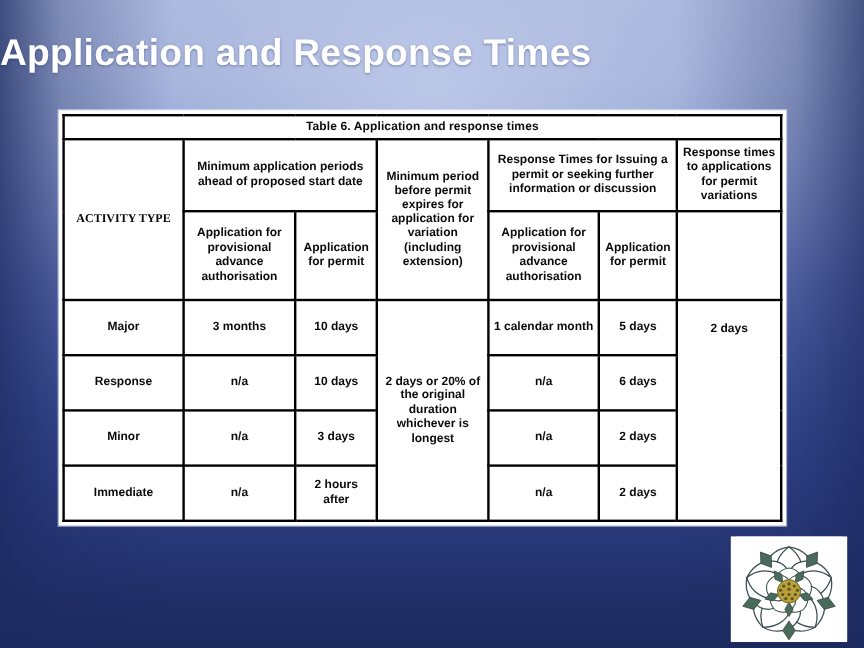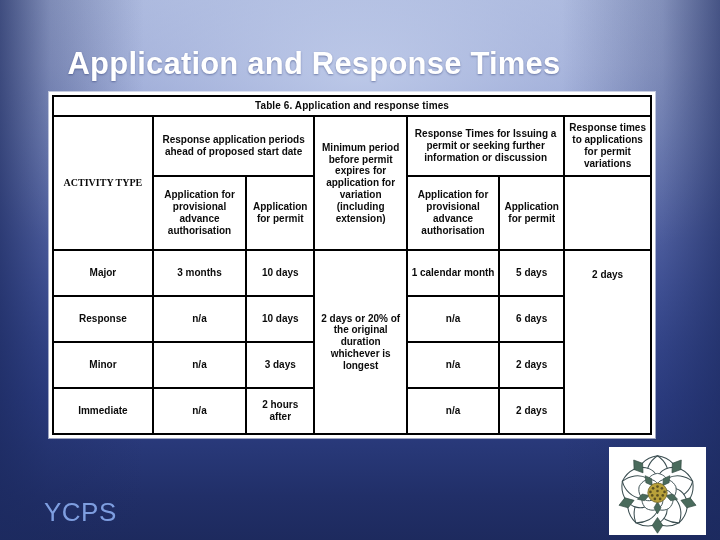--- a/index.html
+++ b/index.html
@@ -62,28 +62,27 @@
         rgba(160,175,220,0.12) 62%,
         rgba(160,175,220,0.0) 80%);
   }
 
   
   .slide-title {
     position: absolute;
     left: 0;
     top: 26px;
     width: 628px;
-    text-align: center;
+    text-align: left;
     color: #ffffff;
     font-size: 31px;
     font-weight: 700;
     letter-spacing: 0.2px;
     text-shadow: 0 1px 2px rgba(30,45,100,0.45);
     white-space: nowrap;
-    margin-top: 20px;
   }
 
   
   .table-frame {
     position: absolute;
     left: 49px;
     top: 92px;
     width: 606px;
     height: 346px;
     background: #ffffff;
@@ -180,21 +179,21 @@
         <col style="width:14.5%">
       </colgroup>
 
       <tbody>
           <tr>
         <td class="caption" colspan="7">Table 6.  Application and response times</td>
       </tr>
 
       <tr>
         <td class="hdr" rowspan="2" style="height:88px;font-family:Liberation Serif, serif;">ACTIVITY TYPE</td>
-        <td class="hdr" colspan="2">Response application periods ahead of proposed start date</td>
+        <td class="hdr" colspan="2">Minimum application periods ahead of proposed start date</td>
         <td class="mid" rowspan="2">Minimum period before permit expires for application for variation (including extension)</td>
         <td class="hdr" colspan="2">Response Times for Issuing a permit or seeking further information or discussion</td>
         <td class="hdr">Response times to applications for permit variations</td>
       </tr>
 
       <tr>
         <td class="sub" style="height:68px;">Application for provisional advance authorisation</td>
         <td class="sub">Application for permit</td>
         <td class="sub">Application for provisional advance authorisation</td>
         <td class="sub">Application for permit</td>
@@ -231,21 +230,20 @@
         <td class="val" style="height:40px;">Immediate</td>
         <td class="val">n/a</td>
         <td class="val">2 hours after</td>
         <td class="val">n/a</td>
         <td class="val">2 days</td>
       </tr>
     </tbody>
       </table>
   </div>
 
-  <div class="ycps">YCPS</div>
 
   <div class="logo">
     <svg viewBox="0 0 100 100" xmlns="http://www.w3.org/2000/svg">
       <rect x="0" y="0" width="100" height="100" fill="#ffffff"></rect>
       <g fill="#ffffff" stroke="#3c4f52" stroke-width="1.2">
 
         <g>
           <path d="M50 10 C 36 12, 26 22, 27 35 C 28 46, 38 50, 50 48 C 62 50, 72 46, 73 35 C 74 22, 64 12, 50 10 Z"></path>
           <path d="M50 10 C 41 16, 36 26, 38 36 C 40 44, 46 47, 50 46 C 54 47, 60 44, 62 36 C 64 26, 59 16, 50 10 Z" fill="none"></path>
         </g>

